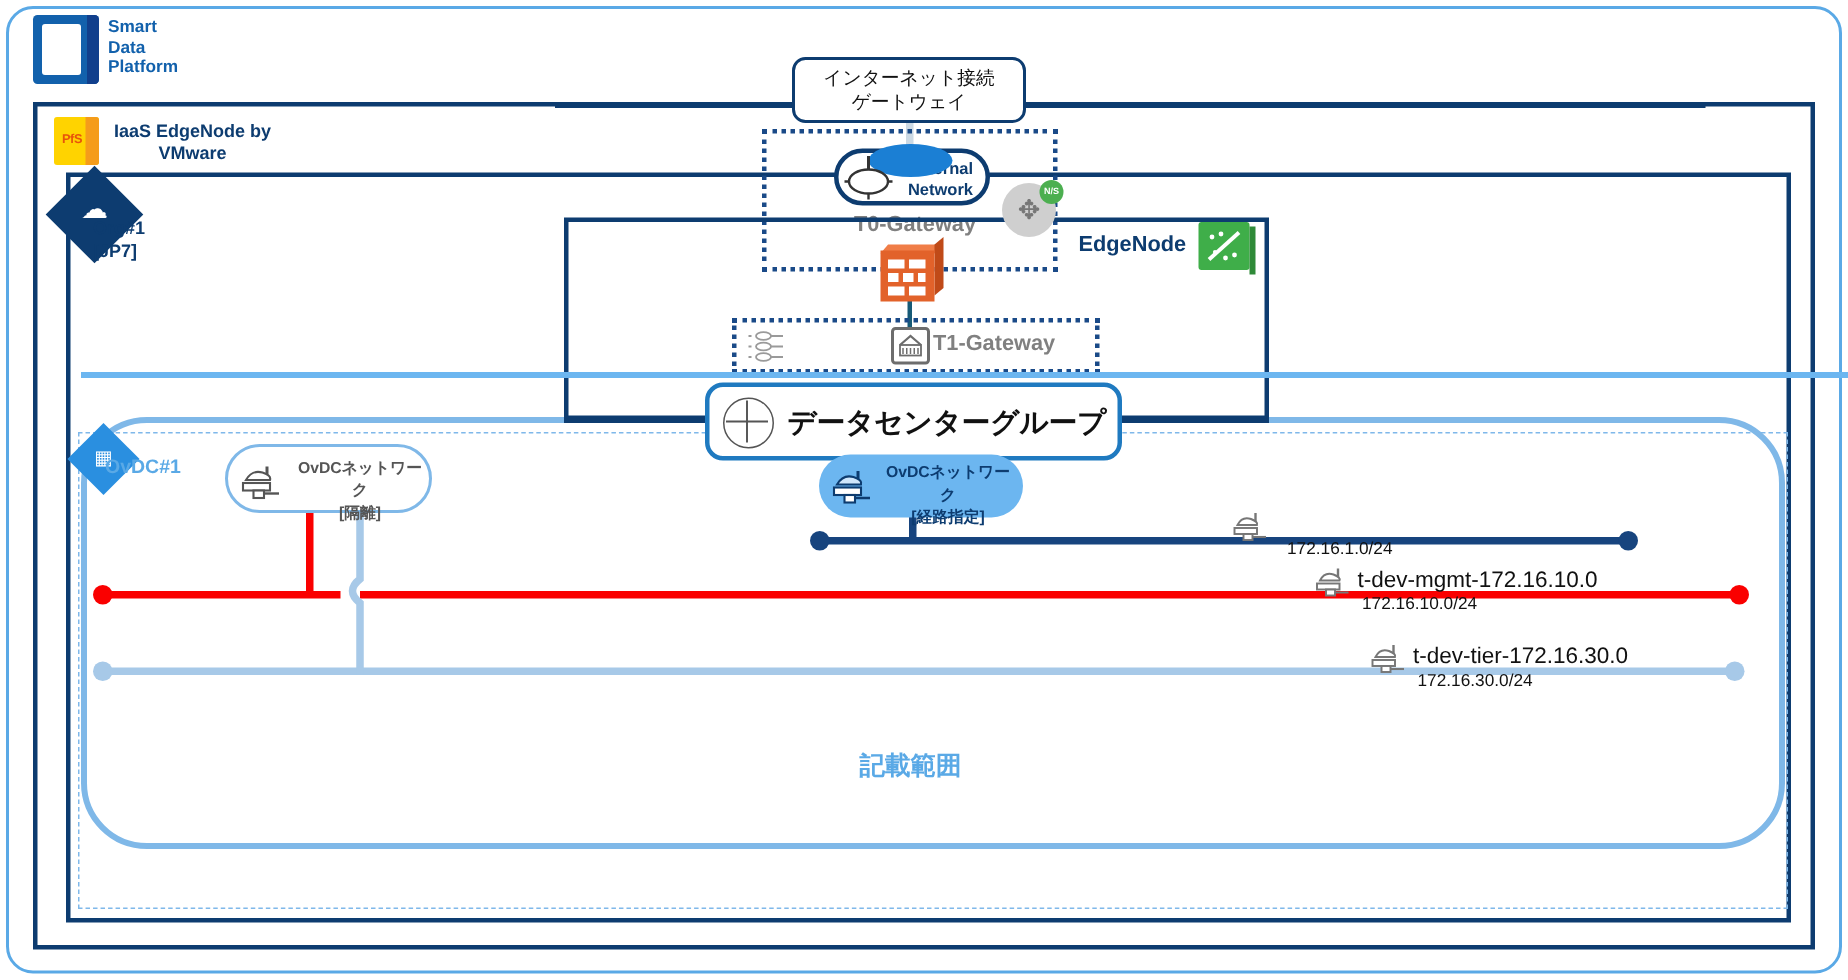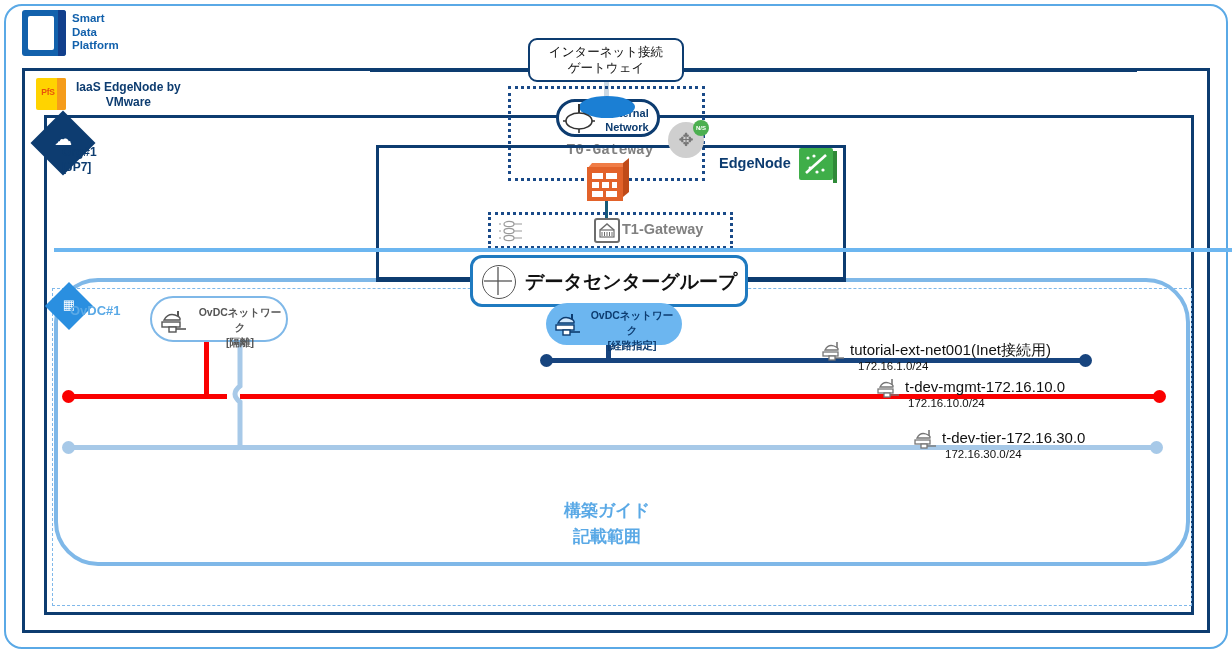--- a/index.html
+++ b/index.html
@@ -63,21 +63,21 @@
   }
   
   .inet-line-l{position:absolute;left:370px;top:69px;width:160px;height:3px;background:#0d3c70;}
   .inet-line-r{position:absolute;left:682px;top:69px;width:455px;height:3px;background:#0d3c70;}
   .inet-stub{position:absolute;left:604px;top:82px;width:5px;height:18px;background:#ccd9e4;}
 
   
   .t0-box{position:absolute;left:508px;top:86px;width:197px;height:95px;
     border:3px dotted #1a4a88;box-sizing:border-box;background:transparent;}
   .t0-label{position:absolute;left:540px;top:142px;width:140px;text-align:center;
-    font-size:14.5px;font-weight:bold;color:#808080;font-family:Liberation Mono, monospace;}
+    font-size:14.5px;font-weight:bold;color:#808080;}
   .ext-pill{position:absolute;left:556px;top:99px;width:104px;height:38px;
     border:3px solid #0d3c70;border-radius:19px;background:#fff;box-sizing:border-box;z-index:6;}
   .ext-pill .txt{position:absolute;left:36px;top:4px;width:64px;text-align:center;
     font-size:11px;font-weight:bold;color:#0d3c70;line-height:14px;}
   .ext-ellipse{position:absolute;left:579px;top:96px;width:56px;height:22px;
     border-radius:50%;background:#1b7fd4;z-index:7;}
   .ext-icon{position:absolute;left:562px;top:102px;width:34px;height:32px;z-index:8;}
 
   
   .gear-node{position:absolute;left:668px;top:122px;width:36px;height:36px;border-radius:50%;
@@ -310,21 +310,20 @@
   <div class="bus" style="left:548px;top:358px;width:540px;background:#17447e;"></div>
   <div class="bus-dot" style="left:540px;top:354px;background:#17447e;"></div>
   <div class="bus-dot" style="left:1079px;top:354px;background:#17447e;"></div>
   <svg class="net-ic" style="left:820px;top:340px;" viewBox="0 0 30 24">
     <path d="M17 2 L17 9" stroke="#777" stroke-width="1.6"></path>
     <path d="M5 10 q3 -6 9 -4 q5 2 4 4 z" fill="#fff" stroke="#777" stroke-width="1.3"></path>
     <rect x="3" y="12" width="15" height="4" fill="#fff" stroke="#777" stroke-width="1.3"></rect>
     <rect x="9" y="16" width="6" height="4" fill="#fff" stroke="#777" stroke-width="1.3"></rect>
     <path d="M15 18 h9" stroke="#777" stroke-width="1.4"></path>
   </svg>
-  <div class="net-label" style="left:850px;top:341px;">tutorial-ext-net001(Inet接続用)</div>
   <div class="net-cidr" style="left:858px;top:360px;">172.16.1.0/24</div>
 
   <div class="vstub" style="left:204px;top:340px;height:56px;background:#fa0000;"></div>
   <div class="bus" style="left:72px;top:394px;width:155px;background:#fa0000;"></div>
   <div class="bus" style="left:240px;top:394px;width:920px;background:#fa0000;"></div>
   <div class="bus-dot" style="left:62px;top:390px;background:#fa0000;"></div>
   <div class="bus-dot" style="left:1153px;top:390px;background:#fa0000;"></div>
   <svg class="net-ic" style="left:875px;top:377px;" viewBox="0 0 30 24">
     <path d="M17 2 L17 9" stroke="#777" stroke-width="1.6"></path>
     <path d="M5 10 q3 -6 9 -4 q5 2 4 4 z" fill="#fff" stroke="#777" stroke-width="1.3"></path>
@@ -346,17 +345,16 @@
     <path d="M17 2 L17 9" stroke="#777" stroke-width="1.6"></path>
     <path d="M5 10 q3 -6 9 -4 q5 2 4 4 z" fill="#fff" stroke="#777" stroke-width="1.3"></path>
     <rect x="3" y="12" width="15" height="4" fill="#fff" stroke="#777" stroke-width="1.3"></rect>
     <rect x="9" y="16" width="6" height="4" fill="#fff" stroke="#777" stroke-width="1.3"></rect>
     <path d="M15 18 h9" stroke="#777" stroke-width="1.4"></path>
   </svg>
   <div class="net-label" style="left:942px;top:429px;">t-dev-tier-172.16.30.0</div>
   <div class="net-cidr" style="left:945px;top:448px;">172.16.30.0/24</div>
 
   <div class="guide-text">
-    <div>構築ガイド</div>
     <div>記載範囲</div>
   </div>
 
 </div>
 
 </body></html>

